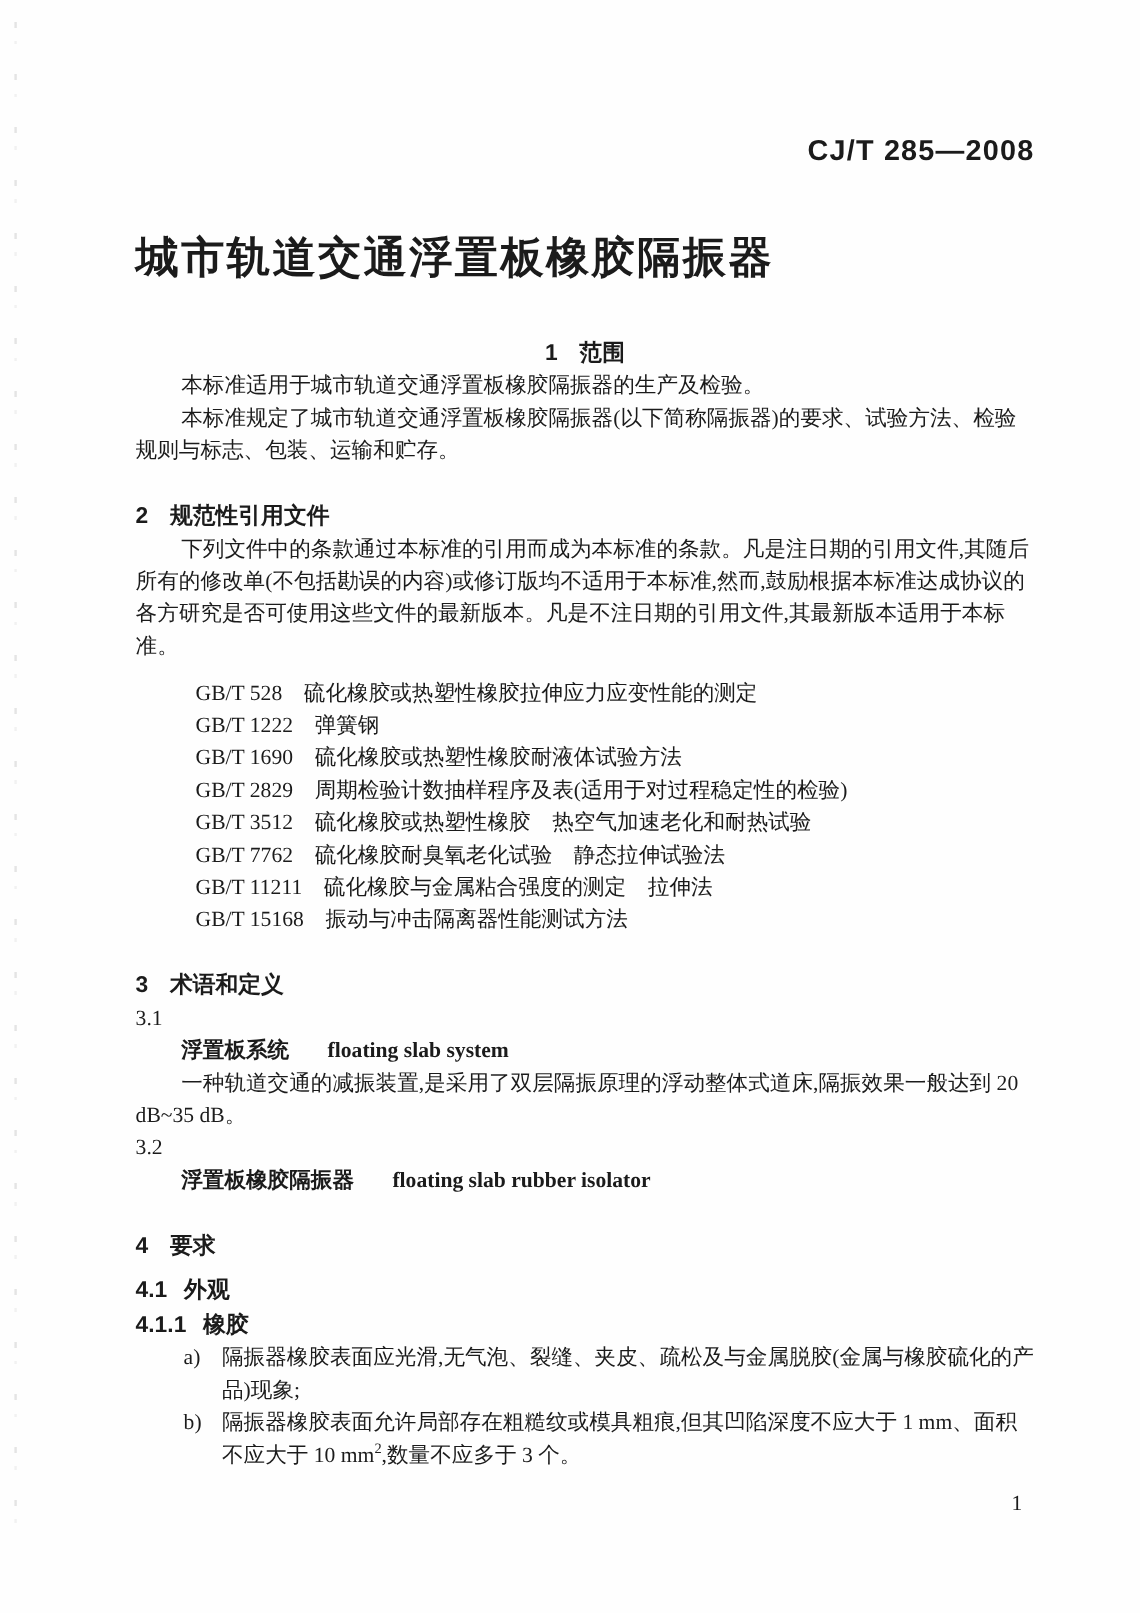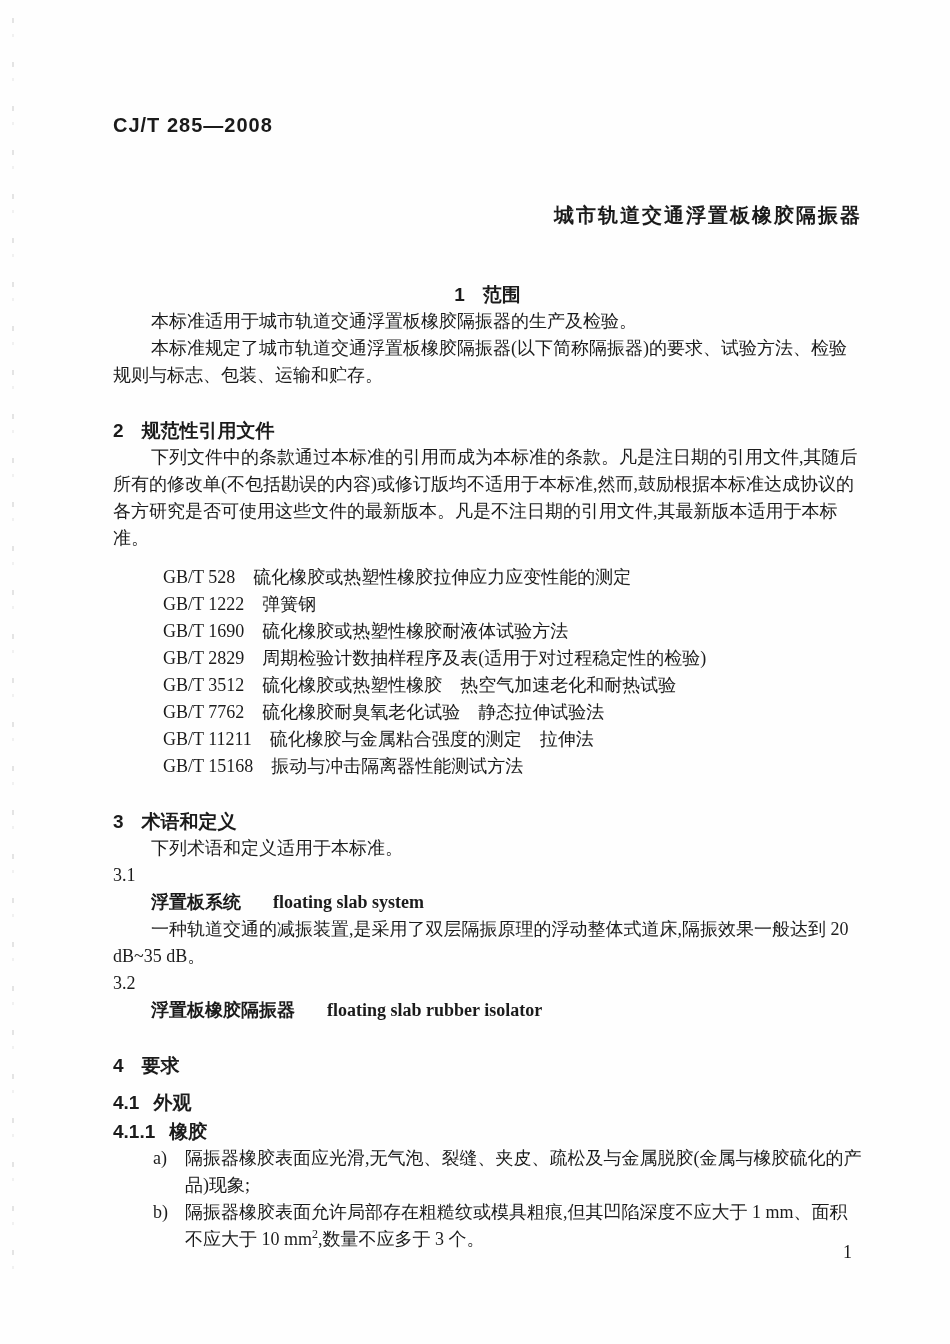--- a/index.html
+++ b/index.html
@@ -12,28 +12,28 @@
   .scan-mark {
     position:absolute; left:12px; top:18px; bottom:60px; width:2px;
     background-image:repeating-linear-gradient(to bottom,
       rgba(0,0,0,0.10) 0 5px, transparent 5px 16px, rgba(0,0,0,0.05) 16px 19px, transparent 19px 44px);
   }
   .content {
     position:absolute; left:113px; width:749px; top:0;
     font-size:18px; line-height:27px;
   }
   .doc-number {
-    margin-top:112px; text-align:left;
+    margin-top:112px; text-align:right;
     font-family:"Liberation Sans","DejaVu Sans",sans-serif;
-    font-weight:700; font-size:20px; letter-spacing:1px;
+    font-weight:700; font-size:24px; letter-spacing:1px;
   }
   .doc-title {
-    margin:56px 0 0 0; text-align:right;
+    margin:56px 0 0 0; text-align:left;
     font-family:"Liberation Sans","DejaVu Sans",sans-serif;
-    font-weight:700; font-size:20px; line-height:40px; letter-spacing:2px;
+    font-weight:700; font-size:36px; line-height:40px; letter-spacing:2px;
   }
   .sec-heading {
     font-family:"Liberation Sans","DejaVu Sans",sans-serif;
     font-weight:700; font-size:19px; line-height:27px;
   }
   .sec-no  { display:inline-block; margin-right:18px; }
   .sub-no  { display:inline-block; margin-right:14px; }
   .mt46 { margin-top:46px;text-align:center; }
   .mt28 { margin-top:28px; }
   .mt16 { margin-top:16px; }
@@ -85,21 +85,20 @@
       <li><span class="ref-code">GB/T 2829</span><span>周期检验计数抽样程序及表(适用于对过程稳定性的检验)</span></li>
       <li><span class="ref-code">GB/T 3512</span><span>硫化橡胶或热塑性橡胶　热空气加速老化和耐热试验</span></li>
       <li><span class="ref-code">GB/T 7762</span><span>硫化橡胶耐臭氧老化试验　静态拉伸试验法</span></li>
       <li><span class="ref-code">GB/T 11211</span><span>硫化橡胶与金属粘合强度的测定　拉伸法</span></li>
       <li><span class="ref-code">GB/T 15168</span><span>振动与冲击隔离器性能测试方法</span></li>
     </ul>
 
     <div class="sec-heading mt28">
       <span class="sec-no">3</span><span>术语和定义</span>
     </div>
-    <p class="body indent mt16">下列术语和定义适用于本标准。</p>
 
     <div class="term-no">3.1</div>
     <div class="term-line">
       <span class="term-cn">浮置板系统</span><span class="term-en">floating slab system</span>
     </div>
     <p class="body indent">一种轨道交通的减振装置,是采用了双层隔振原理的浮动整体式道床,隔振效果一般达到 20 dB~35 dB。</p>
 
     <div class="term-no">3.2</div>
     <div class="term-line">
       <span class="term-cn">浮置板橡胶隔振器</span><span class="term-en">floating slab rubber isolator</span>

